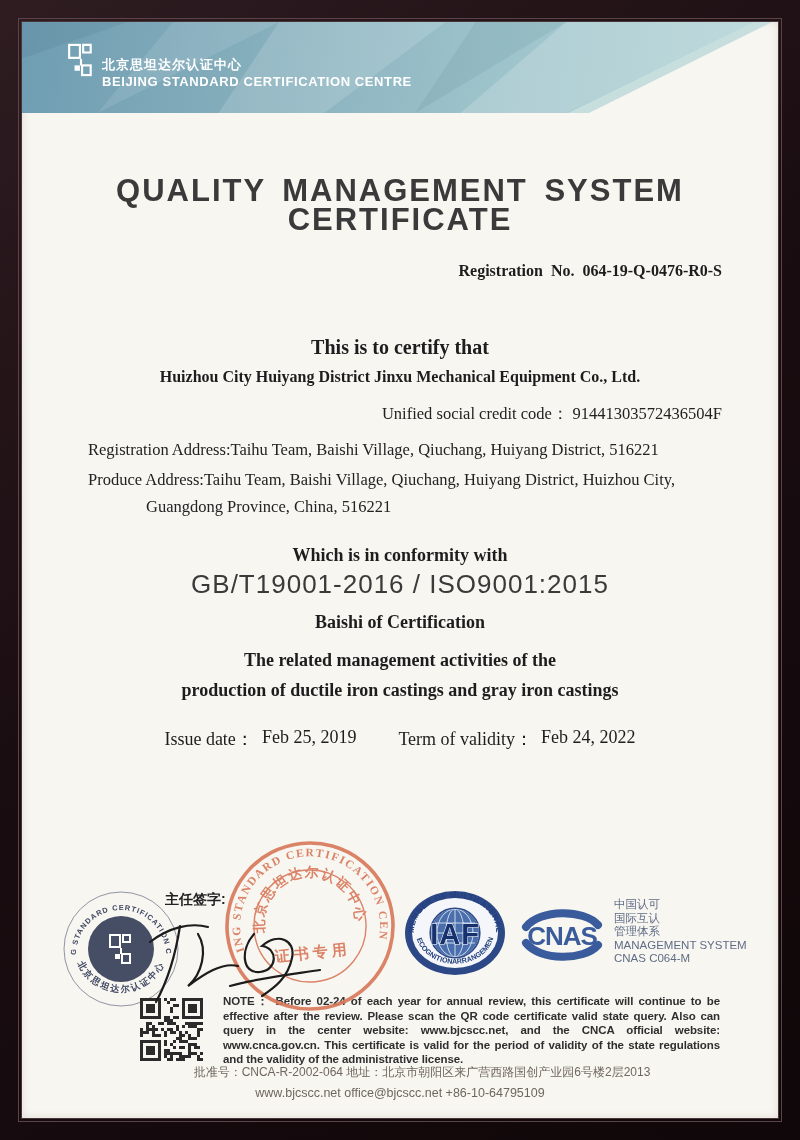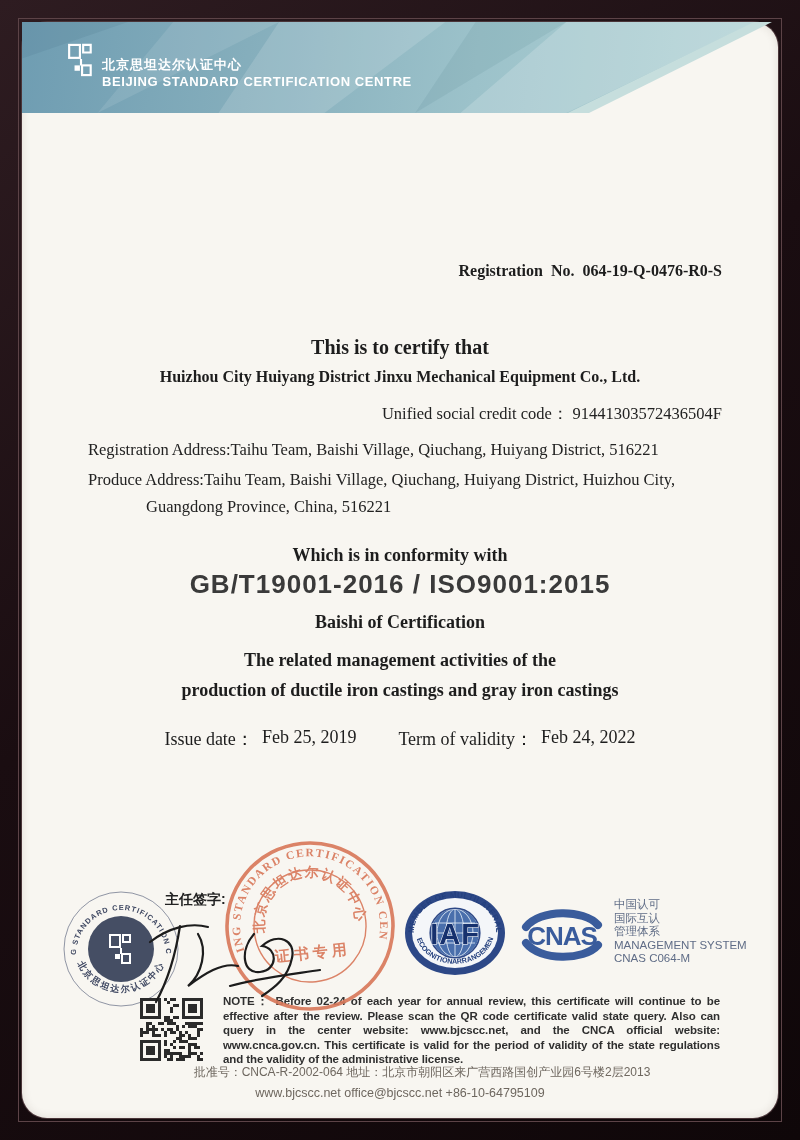--- a/index.html
+++ b/index.html
@@ -5,21 +5,20 @@
   html,body{margin:0;padding:0;}
   body{
     width:800px;height:1140px;position:relative;overflow:hidden;
     background:linear-gradient(145deg,#2e1c21 0%,#1a0d11 45%,#0f0709 100%);
     font-family:"Liberation Serif",serif;
   }
   .frame-lip{position:absolute;inset:18px;border:1px solid #5c4347;pointer-events:none;z-index:5;}
   .certificate{
     position:absolute;inset:22px;background:#f8f6f1;z-index:1;
     box-shadow:0 0 0 1px #4a3539, inset 0 0 10px rgba(60,40,30,.12);
-    border-radius:25px;
   }
   
   .banner{position:absolute;top:0;left:0;right:0;height:91px;}
   .banner .layer2{position:absolute;inset:0;background:#c6dedd;
     clip-path:polygon(0 0,99.2% 0,75% 100%,0 100%);}
   .banner .layer1{position:absolute;inset:0;
     background:linear-gradient(96deg,#6f9db2 0%,#85aebc 30%,#97becА 55%,#9cc2ca 60%,#b2d3d5 100%);
     background:linear-gradient(96deg,#6f9db2 0%,#85aebc 30%,#9cc2ca 60%,#b2d3d5 100%);
     clip-path:polygon(0 0,96.8% 0,72.2% 100%,0 100%);}
   .facet{position:absolute;inset:0;}
@@ -37,21 +36,21 @@
   .abs{position:absolute;left:0;right:0;}
   .title{top:154px;text-align:center;font-family:"Liberation Sans",sans-serif;font-weight:bold;
     font-size:31px;line-height:29px;letter-spacing:2px;word-spacing:6px;color:#3a3a3a;}
   .reg-no{top:240px;right:56px;left:auto;text-align:right;font-weight:bold;font-size:16px;color:#1d1d1d;word-spacing:4px;}
   .certify-intro{top:314px;text-align:center;font-weight:bold;font-size:20px;color:#1d1d1d;}
   .company{top:346px;text-align:center;font-weight:bold;font-size:16px;color:#1d1d1d;}
   .credit{top:381px;right:56px;left:auto;text-align:right;font-size:16.5px;color:#222;}
   .addr{left:66px;right:40px;font-size:16.5px;color:#222;}
   .a1{top:418px;} .a2{top:448px;} .a3{top:475px;left:124px;}
   .conf{top:523px;text-align:center;font-weight:bold;font-size:18px;color:#1d1d1d;}
-  .standard{top:547px;text-align:center;font-family:"Liberation Sans",sans-serif;font-weight:bold;
+  .standard{top:547px;text-align:center;font-family:"Liberation Sans",sans-serif;font-weight:normal;
     font-size:26px;letter-spacing:1px;color:#3a3a3a;}
   .scope-title{top:590px;text-align:center;font-weight:bold;font-size:18px;color:#1d1d1d;}
   .scope1{top:628px;text-align:center;font-weight:bold;font-size:18px;color:#1d1d1d;}
   .scope2{top:658px;text-align:center;font-weight:bold;font-size:18px;color:#1d1d1d;}
   .dates{top:705px;display:flex;justify-content:center;gap:42px;font-size:18px;color:#1d1d1d;}
   .dates .pair{display:flex;gap:8px;}
   
   .dark-seal{position:absolute;left:39px;top:867px;}
   .director-label{position:absolute;left:143px;top:869px;font-family:"Liberation Sans",sans-serif;
     font-weight:bold;font-size:14px;color:#222;z-index:3;}
@@ -99,20 +98,24 @@
       <div class="facet f4"></div>
       <div class="facet f5"></div>
     </div>
     <svg class="banner-logo" width="28" height="36" viewBox="0 0 26 32" style="color:#fff">
         <use href="#glyph"></use>
       </svg>
     <div class="org-cn">北京思坦达尔认证中心</div>
     <div class="org-en">BEIJING STANDARD CERTIFICATION CENTRE</div>
   </div>
 
+  <div class="abs title">
+    <div>QUALITY MANAGEMENT SYSTEM</div>
+    <div>CERTIFICATE</div>
+  </div>
 
   <div class="abs reg-no">
     <span>Registration  No.</span>
     <span>064-19-Q-0476-R0-S</span>
   </div>
 
   <div class="abs certify-intro">This is to certify that</div>
   <div class="abs company">Huizhou City Huiyang District Jinxu Mechanical Equipment Co., Ltd.</div>
 
   <div class="abs credit">

